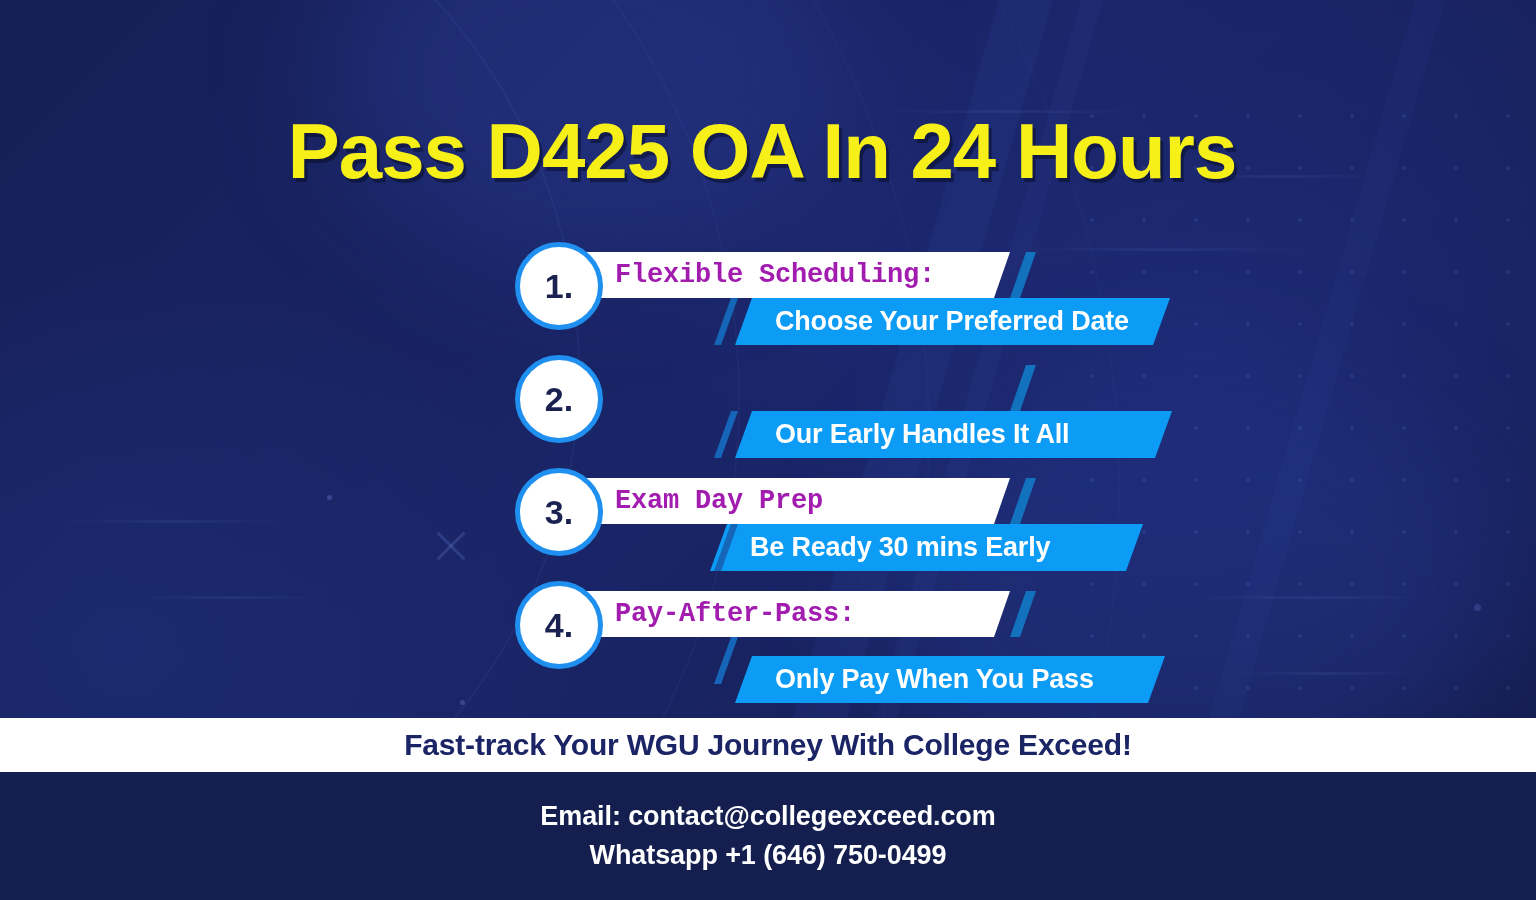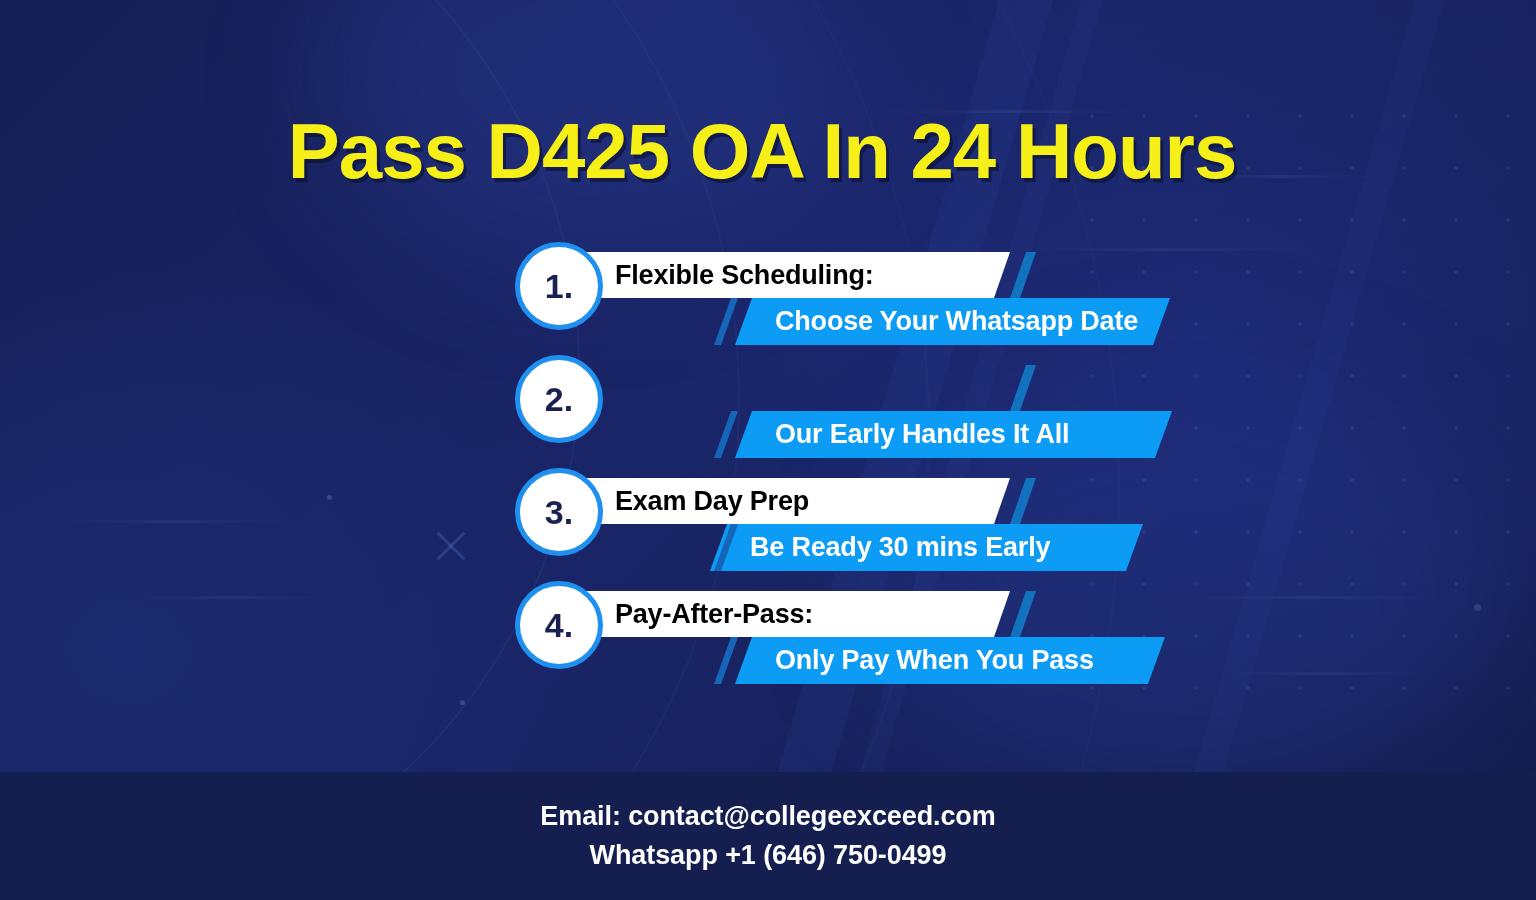--- a/index.html
+++ b/index.html
@@ -127,24 +127,25 @@
   .band-top {
     position:absolute;
     left:560px; top:12px;
     height:46px;
     background:#ffffff;
     z-index:2;
     clip-path:polygon(0 0, 100% 0, calc(100% - 16px) 100%, 0 100%);
     display:flex; align-items:center;
   }
   .band-top .txt {
-    color:#000000;
+    color:#a21caf;
     font-size:27px; font-weight:bold;
     padding-left:55px; white-space:nowrap;
     letter-spacing:-0.2px;
+    font-family:Liberation Mono, monospace;
   }
   .band-top-accent {
     position:absolute;
     top:12px; height:46px; width:26px;
     background:#1372bd;
     z-index:2;
     clip-path:polygon(16px 0, 100% 0, calc(100% - 16px) 100%, 0 100%);
   }
 
   
@@ -232,21 +233,21 @@
 
   <div class="list">
 
     <div class="row">
       <div class="num-circle">1.</div>
       <div class="band-top" style="width:450px;">
         <span class="txt">Flexible Scheduling:</span>
       </div>
       <div class="band-top-accent" style="left:1010px;"></div>
       <div class="band-sub" style="left:735px; width:435px;">
-        <span class="txt">Choose Your Whatsapp Date</span>
+        <span class="txt">Choose Your Preferred Date</span>
       </div>
       <div class="band-sub-accent" style="left:714px;"></div>
     </div>
 
     <div class="row">
       <div class="num-circle">2.</div>
       <div class="band-top-accent" style="left:1010px;"></div>
       <div class="band-sub" style="left:735px; width:437px;">
         <span class="txt">Our Early Handles It All</span>
       </div>
@@ -264,27 +265,30 @@
       </div>
       <div class="band-sub-accent" style="left:714px;"></div>
     </div>
 
     <div class="row">
       <div class="num-circle">4.</div>
       <div class="band-top" style="width:450px;">
         <span class="txt">Pay-After-Pass:</span>
       </div>
       <div class="band-top-accent" style="left:1010px;"></div>
-      <div class="band-sub" style="left:735px; width:430px;">
+      <div class="band-sub" style="left:735px; width:430px;margin-top:19px;">
         <span class="txt">Only Pay When You Pass</span>
       </div>
       <div class="band-sub-accent" style="left:714px;"></div>
     </div>
 
   </div>
 
+  <div class="tagline-strip">
+    <span class="txt">Fast-track Your WGU Journey With College Exceed!</span>
+  </div>
 
   <div class="contact-strip">
     <div class="line">Email: contact@collegeexceed.com</div>
     <div class="line">Whatsapp +1 (646) 750-0499</div>
   </div>
 
 </div>
 
 </body></html>

